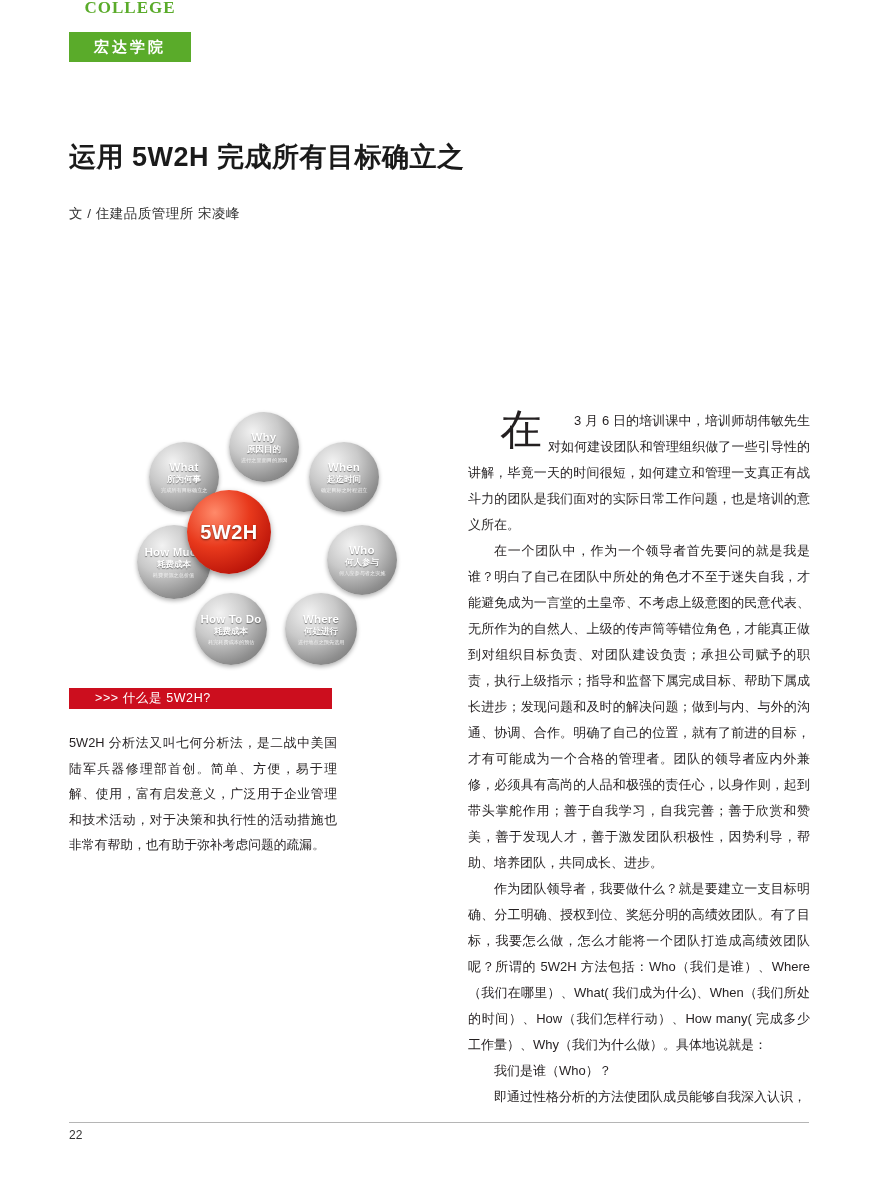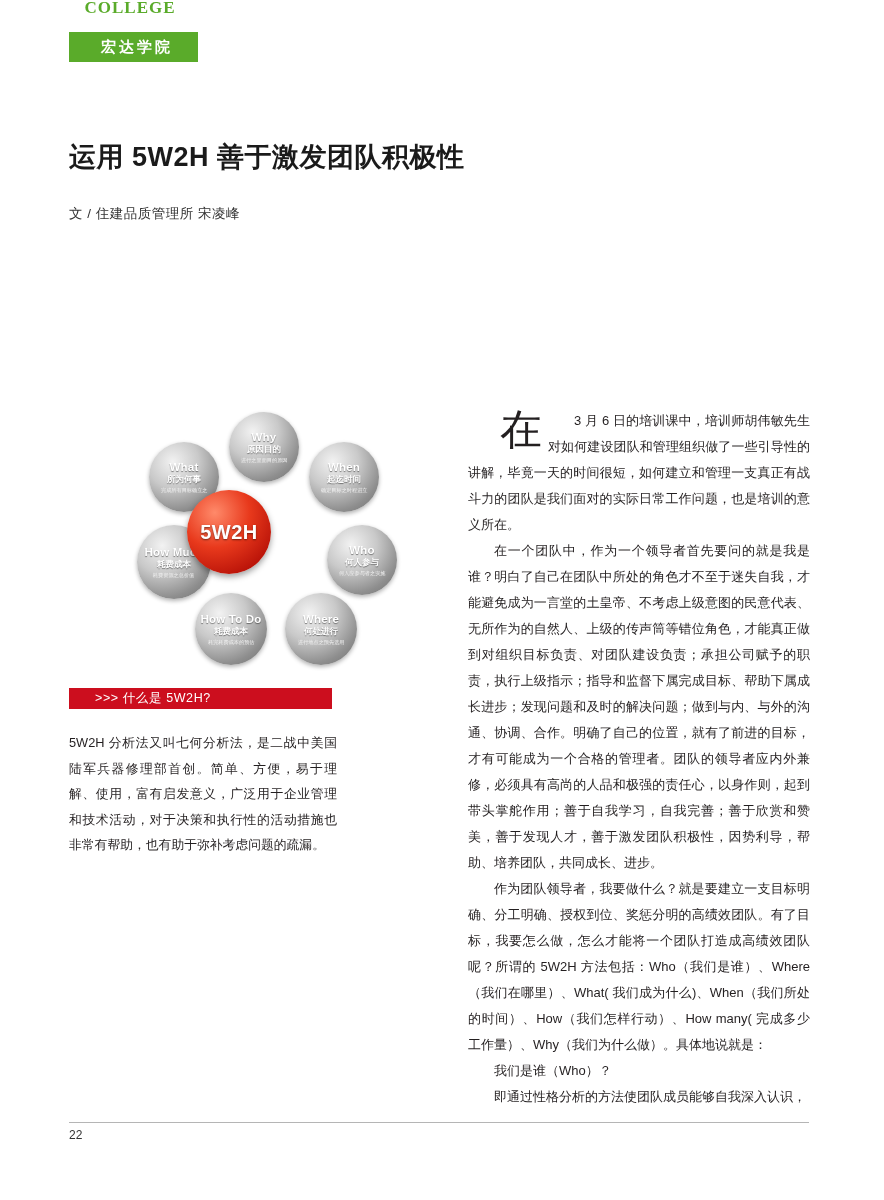--- a/index.html
+++ b/index.html
@@ -53,21 +53,20 @@
   .logo-bottom {
     position: absolute;
     left: 0;
     top: 32px;
     width: 122px;
     height: 30px;
     background: #5aab2a;
     display: flex;
     align-items: center;
     justify-content: center;
-    padding-left: 7px;
   }
   .logo-bottom-text {
     font-size: 15px;
     letter-spacing: 3px;
     color: #ffffff;
     font-weight: bold;
   }
 
   
   .title-block {
@@ -250,21 +249,21 @@
     <div class="logo-top">
       <span class="logo-top-text">COLLEGE</span>
     </div>
     <div class="logo-bottom">
       <span class="logo-bottom-text">宏达学院</span>
     </div>
   </div>
 </div>
 
 <div class="title-block">
-  <h1 class="article-title">运用 5W2H 善于激发团队积极性</h1>
+  <h1 class="article-title">运用 5W2H 完成所有目标确立之</h1>
   <div class="byline">文 / 住建品质管理所  宋凌峰</div>
 </div>
 
 <div class="left-col">
   <div class="diagram">
 
     <div class="bubble b-what">
       <span class="b-en">What</span>
       <span class="b-cn">所为何事</span>
       <span class="b-sub">完成所有目标确立之</span>

